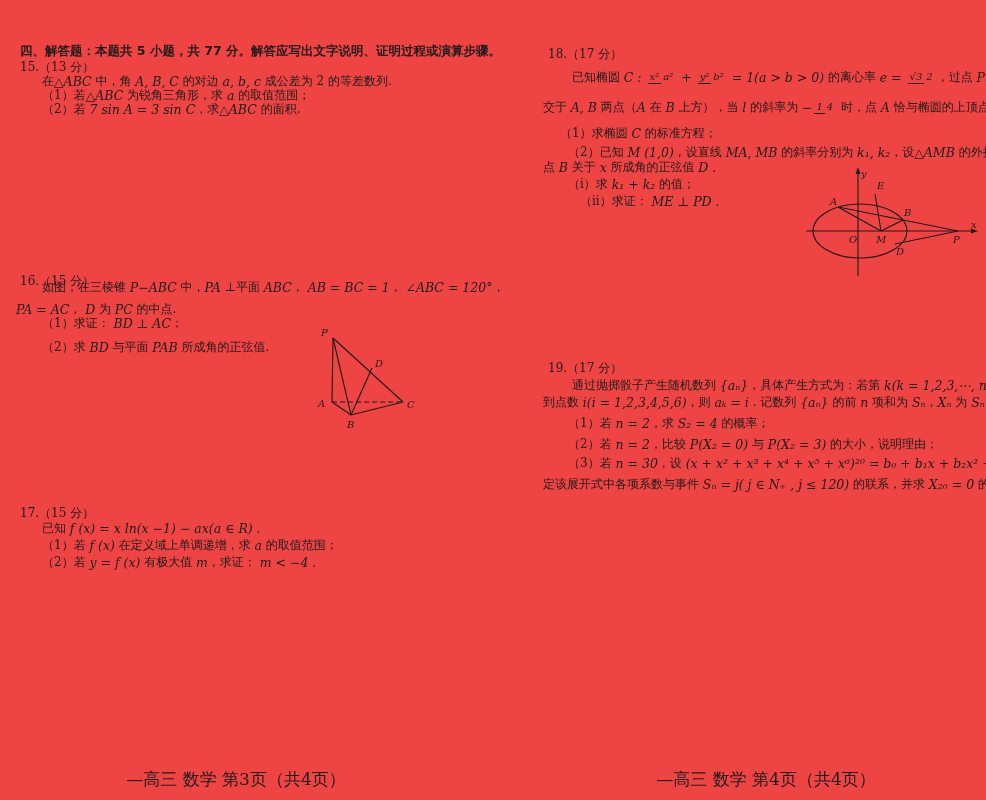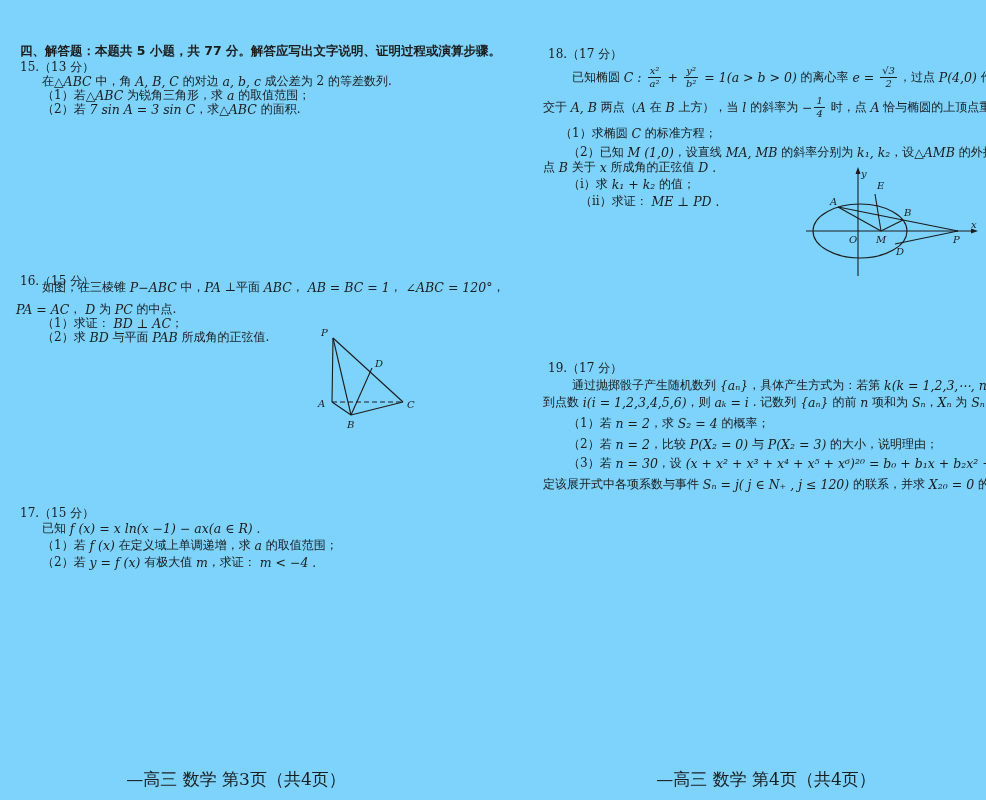--- a/index.html
+++ b/index.html
@@ -1,30 +1,30 @@
 <!DOCTYPE html>
 <html><head>
 <meta charset="utf-8">
 <style>
   html,body{margin:0;padding:0;background:#ffffff;}
   .sheet{
-    position:relative;width:986px;height:800px;background:#7dd3fc;
+    position:relative;width:986px;height:800px;background:#ef4444;
     font-family:"DejaVu Serif","Liberation Serif",serif;color:#1c1c1c;overflow:hidden;
   }
   .line{
     position:absolute;display:flex;align-items:center;height:15px;
     font-size:12px;white-space:nowrap;
   }
   .line.tall{height:30px;}
   .line.bold{font-weight:700;font-family:"DejaVu Sans","Liberation Sans",sans-serif;font-size:12.5px;}
   .line.numline{font-family:"DejaVu Serif","Liberation Serif",serif;text-align:right;}
   .cseg{white-space:pre;font-family:"DejaVu Serif","Liberation Serif",serif;}
   .mseg{white-space:pre;font-family:"DejaVu Serif","Liberation Serif",serif;font-style:italic;font-size:12.5px;}
   .frac{
-    display:inline-flex;flex-direction:column;align-items:center;
+    display:inline-flex;align-items:center;
     font-family:"DejaVu Serif","Liberation Serif",serif;font-style:italic;
     font-size:10px;line-height:1.2;margin:0 2px;
   }
   .frac .fnum{padding:0 2px;border-bottom:1px solid #1c1c1c;}
   .frac .fden{padding:0 2px;}
   .footer{
     position:absolute;width:220px;text-align:center;font-size:17px;height:15px;
     font-family:"DejaVu Serif","Liberation Serif",serif;
   }
   .fig{position:absolute;}
@@ -85,21 +85,21 @@
       <span class="mseg">D</span>
       <span class="cseg"> 为 </span>
       <span class="mseg">PC</span>
       <span class="cseg"> 的中点.</span>
     </div>
   <div class="line" style="left:42px;top:316px">
       <span class="cseg">（1）求证： </span>
       <span class="mseg">BD ⊥ AC</span>
       <span class="cseg">；</span>
     </div>
-  <div class="line" style="left:42px;top:330px">
+  <div class="line" style="left:42px;top:340px">
       <span class="cseg">（2）求 </span>
       <span class="mseg">BD</span>
       <span class="cseg"> 与平面 </span>
       <span class="mseg">PAB</span>
       <span class="cseg"> 所成角的正弦值.</span>
     </div>
 
   <div class="fig" style="left:298px;top:322px">
     <svg width="132" height="112" viewBox="0 0 132 112">
       <line x1="35" y1="16" x2="34" y2="80"></line>

